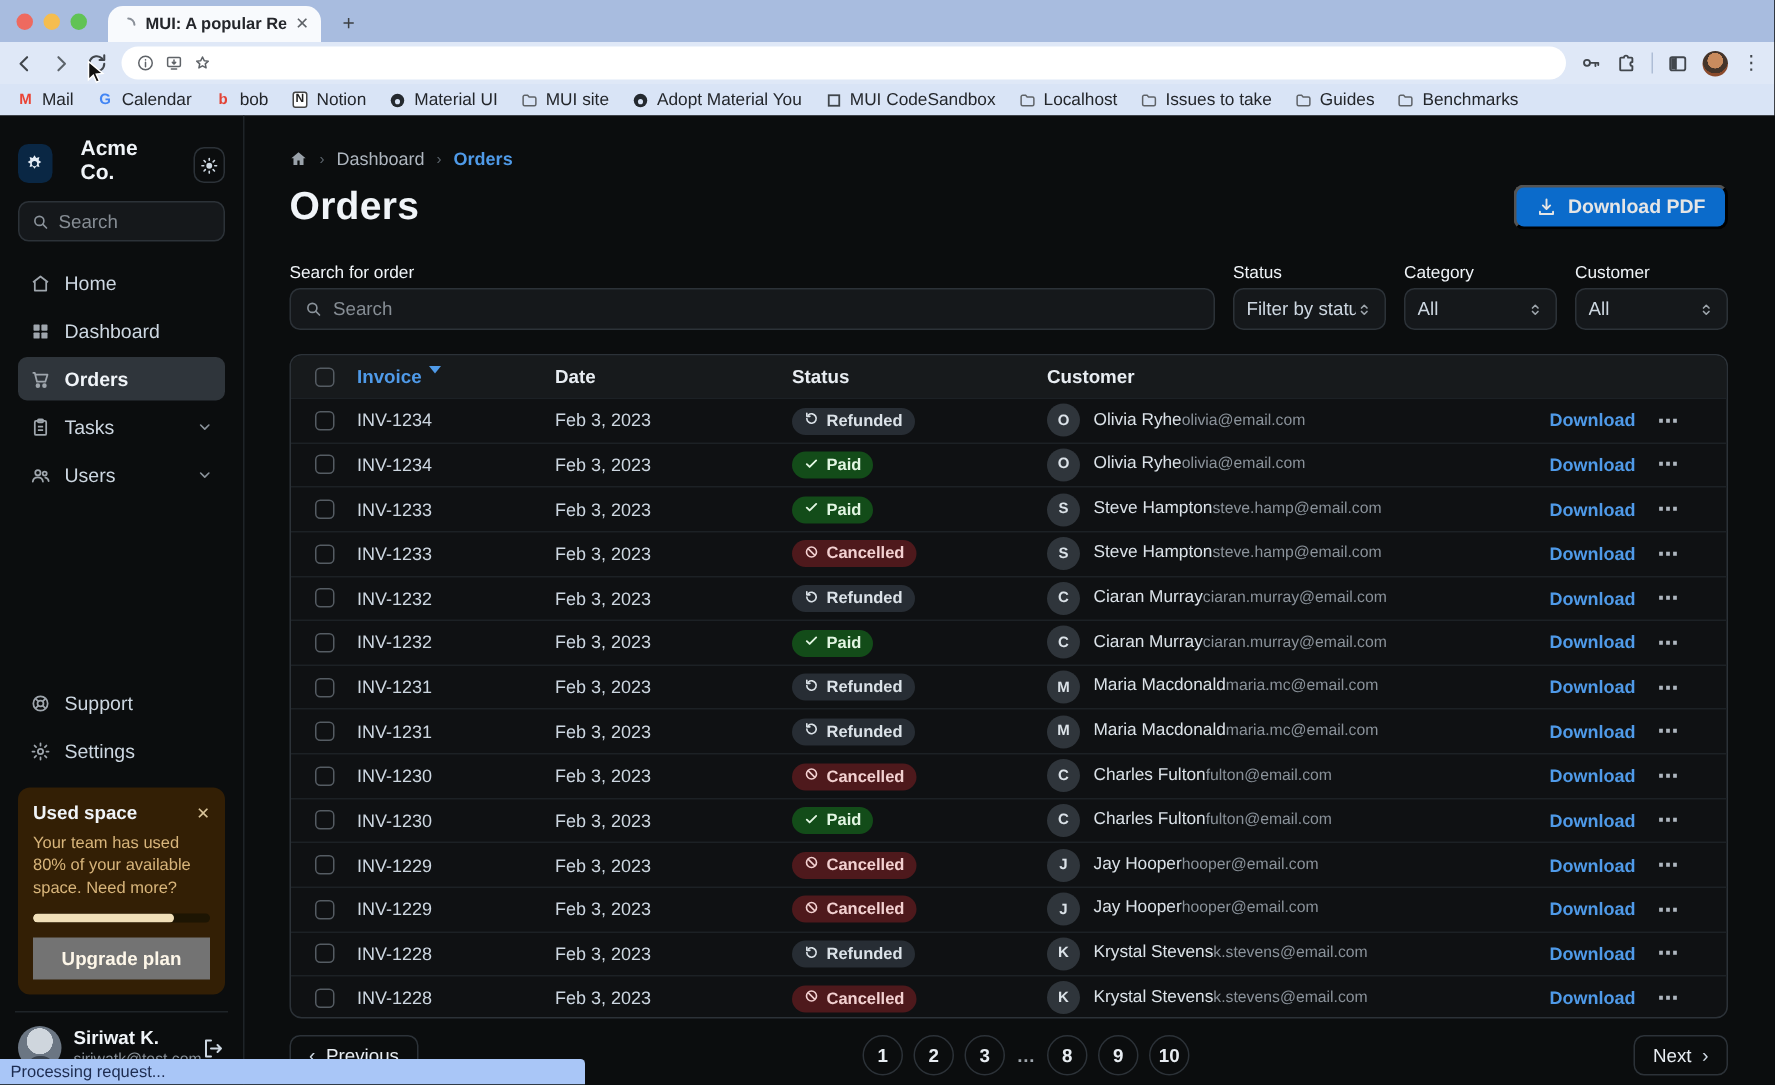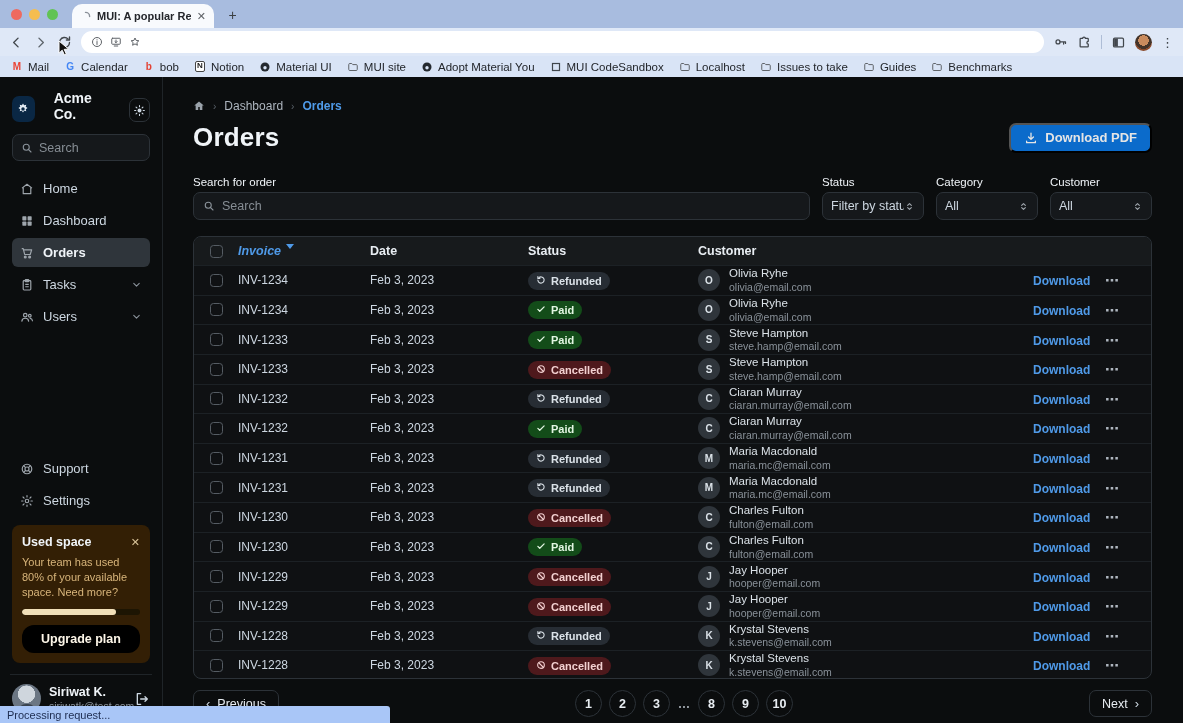--- a/index.html
+++ b/index.html
@@ -69,21 +69,21 @@
     color:#fff; font-size:10px; font-weight:700; display:flex; align-items:center; justify-content:center; }
   .side-spacer { flex:1; }
   
   .card { margin-top:10px; background:#331f05; border-radius:8px; padding:10px; }
   .card-head { display:flex; align-items:center; justify-content:space-between; }
   .card-title { font-size:12.5px; font-weight:700; color:#f0f4f8; }
   .card-close { font-size:11px; color:#d9c49a; }
   .card-body { margin-top:6px; font-size:11px; line-height:1.35; color:#d8b57b; }
   .progress { margin-top:9px; height:6px; border-radius:3px; background:#1d1503; overflow:hidden; }
   .progress-fill { height:100%; border-radius:3px; background:#f1dfb8; }
-  .upgrade-btn { margin-top:10px; height:28px; border-radius:12px; background:#000000; color:#fdf6e8;
+  .upgrade-btn { margin-top:10px; height:28px; border-radius:0; background:#737373; color:#fdf6e8;
     font-size:12.5px; font-weight:700; display:flex; align-items:center; justify-content:center; }
   .side-divider { margin:11px -2px 9px; border-top:1px solid #1f2428; }
   .user-row { display:flex; align-items:center; gap:8px; }
   .user-avatar { width:29px; height:29px; border-radius:50%; flex:0 0 auto;
     background:radial-gradient(circle at 50% 35%, #cfd6dd 0 36%, #6b7683 37% 100%); position:relative; overflow:hidden; }
   .user-avatar::after { content:""; position:absolute; left:50%; bottom:-3px; transform:translateX(-50%);
     width:18px; height:12px; border-radius:8px 8px 0 0; background:#39424d; }
   .user-texts { display:flex; flex-direction:column; line-height:1.15; min-width:0; }
   .user-name { font-size:12.5px; font-weight:700; color:#f0f4f8; }
   .user-email { font-size:10.5px; color:#8a929a; white-space:nowrap; }
@@ -113,37 +113,37 @@
   .fselect .val { font-size:12.5px; color:#cdd7e1; white-space:nowrap; overflow:hidden; }
   .fselect svg { width:11px; height:11px; color:#9fa6ad; flex:0 0 auto; }
 
   
   .table { margin-top:16px; height:443px; border:1px solid #2c3238; border-radius:8px;
     background:#0f1113; overflow:hidden; }
   .thead, .trow { display:grid; grid-template-columns:44px 132px 158px 170px 1fr 72px 46px;
     align-items:center; }
   .thead { height:28px; background:#171a1c; }
   .th { font-size:12.5px; font-weight:700; color:#e8edf2; }
-  .th.sorted { color:#4f9ae8; display:flex; align-items:flex-start; gap:5px;font-style:italic; }
+  .th.sorted { color:#4f9ae8; display:flex; align-items:flex-start; gap:5px; }
   .sort-arrow { width:0; height:0; border-left:4px solid transparent; border-right:4px solid transparent;
     border-top:5px solid #4f9ae8; }
   .c-check { display:flex; justify-content:center; }
   .cb { width:13px; height:13px; border:1px solid #555c63; border-radius:3.5px; }
   .trow { height:29.64px; border-top:1px solid #1c2125; }
   .c-inv, .c-date { font-size:12px; color:#cdd7e1; }
   .chip { display:inline-flex; align-items:center; gap:5px; height:18px; padding:0 8px;
     border-radius:10px; font-size:11px; font-weight:600; }
   .chip svg { width:10px; height:10px; }
   .chip.paid { background:#134c19; color:#e2f6e2; }
   .chip.refunded { background:#272d34; color:#dbe2e8; }
   .chip.cancelled { background:#4e191c; color:#f3d1d1; }
   .c-cust { display:flex; align-items:center; gap:9px; min-width:0; }
   .avatar { width:22px; height:22px; border-radius:50%; background:#2f353b; color:#dbe2e8;
     font-size:10px; font-weight:600; display:flex; align-items:center; justify-content:center; flex:0 0 auto; }
-  .cust-texts { display:flex; flex-direction:column; line-height:1.18; min-width:0; }
+  .cust-texts { display:flex; flex-direction:row; line-height:1.18; min-width:0; }
   .cname { font-size:11.5px; color:#dbe2e8; white-space:nowrap; }
   .cemail { font-size:10.5px; color:#8a929a; white-space:nowrap; }
   .dl { font-size:12px; font-weight:600; color:#4f9ae8; }
   .c-dots { color:#aeb6bf; font-size:14px; font-weight:700; letter-spacing:1px; text-align:left; }
 
   
   .pagination { margin-top:11px; display:flex; align-items:center; }
   .pg-btn { height:27px; border:1px solid #2c3238; border-radius:7px; background:transparent;
     color:#e8edf2; font-size:12.5px; font-weight:400; display:flex; align-items:center; gap:7px; padding:0 12px;justify-content:space-between; }
   .pg-arrow { font-size:13px; color:#cdd7e1; line-height:1; }

